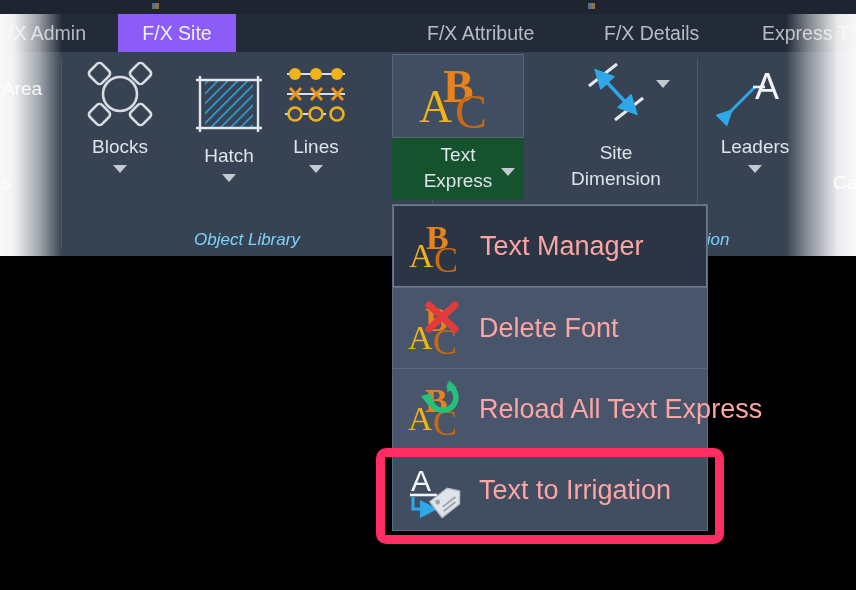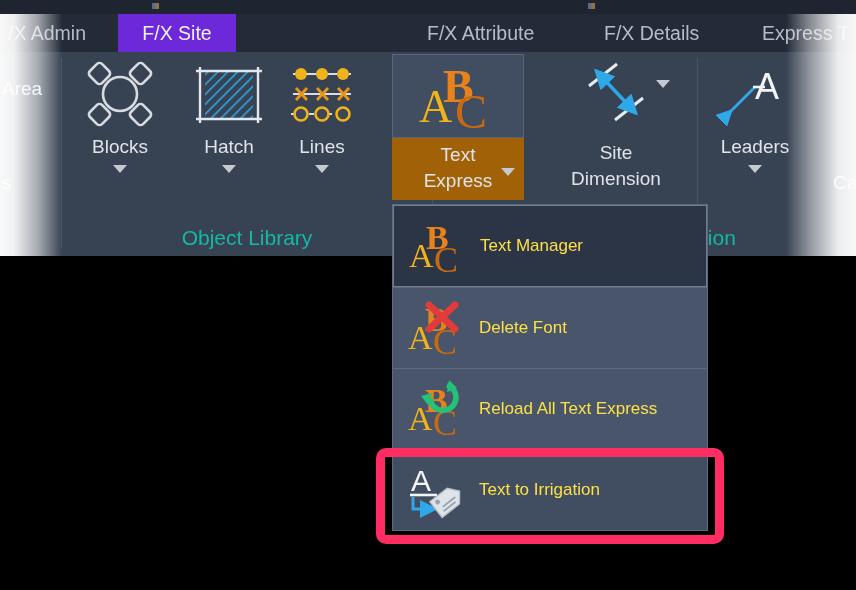--- a/index.html
+++ b/index.html
@@ -51,21 +51,21 @@
     top: 0;
     height: 38px;
     line-height: 38px;
     font-size: 19.5px;
     color: #b8bcc4;
     white-space: nowrap;
     padding: 0 14px;
     box-sizing: border-box;
   }
   .tab.active {
-    background: #6d28d9;
+    background: #8b5cf6;
     color: #eef1f6;
   }
 
   
   .ribbon {
     position: absolute;
     left: 0; top: 52px;
     width: 856px; height: 204px;
     background: #374252;
   }
@@ -78,23 +78,24 @@
   .vline {
     position: absolute;
     width: 1px;
     background: #4a556a;
   }
   .panel-label {
     position: absolute;
     bottom: 6px;
     width: 100%;
     text-align: center;
-    font-size: 21px;
-    color: #14b8a6;
+    font-size: 17px;
+    color: #7dd3fc;
     white-space: nowrap;
+    font-style: italic;
   }
 
   
   .rbtn {
     position: absolute;
     top: 52px;
     text-align: center;
     box-sizing: border-box;
   }
   .rbtn .glyph {
@@ -115,21 +116,21 @@
     border-right: 7px solid transparent;
     border-top: 8px solid #c4c9d2;
     margin: 5px auto 0;
   }
   .rbtn.split .glyph {
     background: #414d60;
     border: 1px solid #5a657a;
     box-sizing: border-box;
   }
   .rbtn.split .splitbot {
-    background: #a16207;
+    background: #14532d;
     position: relative;
   }
   .caret-inline {
     position: absolute;
     width: 0; height: 0;
     border-left: 7px solid transparent;
     border-right: 7px solid transparent;
     border-top: 8px solid #c4c9d2;
   }
 
@@ -157,22 +158,22 @@
     height: 82px;
   }
   .menu-item .mi-icon {
     width: 62px;
     min-width: 62px;
     height: 62px;
     position: relative;
     margin-right: 10px;
   }
   .menu-item .mi-label {
-    font-size: 17px;
-    color: #fde047;
+    font-size: 27px;
+    color: #fca5a5;
     white-space: nowrap;
   }
   .menu-sep {
     height: 1px;
     background: #5d6a80;
     margin: 0;
   }
 
   
   .hl-box {
@@ -263,40 +264,40 @@
           <rect x="8" y="8" width="17" height="17" rx="3.5" fill="none" stroke="#d7dbe2" stroke-width="2.6" transform="rotate(45 16.5 16.5)"></rect>
           <rect x="49" y="8" width="17" height="17" rx="3.5" fill="none" stroke="#d7dbe2" stroke-width="2.6" transform="rotate(45 57.5 16.5)"></rect>
           <rect x="8" y="49" width="17" height="17" rx="3.5" fill="none" stroke="#d7dbe2" stroke-width="2.6" transform="rotate(45 16.5 57.5)"></rect>
           <rect x="49" y="49" width="17" height="17" rx="3.5" fill="none" stroke="#d7dbe2" stroke-width="2.6" transform="rotate(45 57.5 57.5)"></rect>
         </svg>
       </div>
       <div class="rlabel">Blocks</div>
       <div class="caret"></div>
     </div>
 
-    <div class="rbtn" style="left:175px; top:2px; width:108px;">
+    <div class="rbtn" style="left:175px; top:11px; width:108px;">
       <div class="glyph">
         <svg width="74" height="74" viewBox="0 0 74 74">
           <defs>
             <pattern id="hp" width="7" height="7" patternUnits="userSpaceOnUse" patternTransform="rotate(45)">
               <line x1="0" y1="0" x2="0" y2="7" stroke="#2ea8e8" stroke-width="3"></line>
             </pattern>
           </defs>
           <rect x="13" y="13" width="48" height="48" fill="url(#hp)"></rect>
           <line x1="8" y1="10" x2="8" y2="66" stroke="#e3e7ee" stroke-width="2.4"></line>
           <line x1="66" y1="10" x2="66" y2="66" stroke="#e3e7ee" stroke-width="2.4"></line>
           <line x1="4" y1="14" x2="70" y2="14" stroke="#e3e7ee" stroke-width="2.4"></line>
           <line x1="4" y1="62" x2="70" y2="62" stroke="#e3e7ee" stroke-width="2.4"></line>
         </svg>
       </div>
       <div class="rlabel">Hatch</div>
       <div class="caret"></div>
     </div>
 
-    <div class="rbtn" style="left:272px; top:2px; width:100px;">
+    <div class="rbtn" style="left:266px; top:2px; width:100px;">
       <div class="glyph">
         <svg width="78" height="74" viewBox="0 0 78 74">
 
           <line x1="10" y1="17" x2="68" y2="17" stroke="#d8dce3" stroke-width="2"></line>
           <circle cx="18" cy="17" r="6" fill="#f0b319"></circle>
           <circle cx="39" cy="17" r="6" fill="#f0b319"></circle>
           <circle cx="60" cy="17" r="6" fill="#f0b319"></circle>
 
           <line x1="10" y1="37" x2="68" y2="37" stroke="#d8dce3" stroke-width="2"></line>
           <g stroke="#e8951a" stroke-width="2.8">

